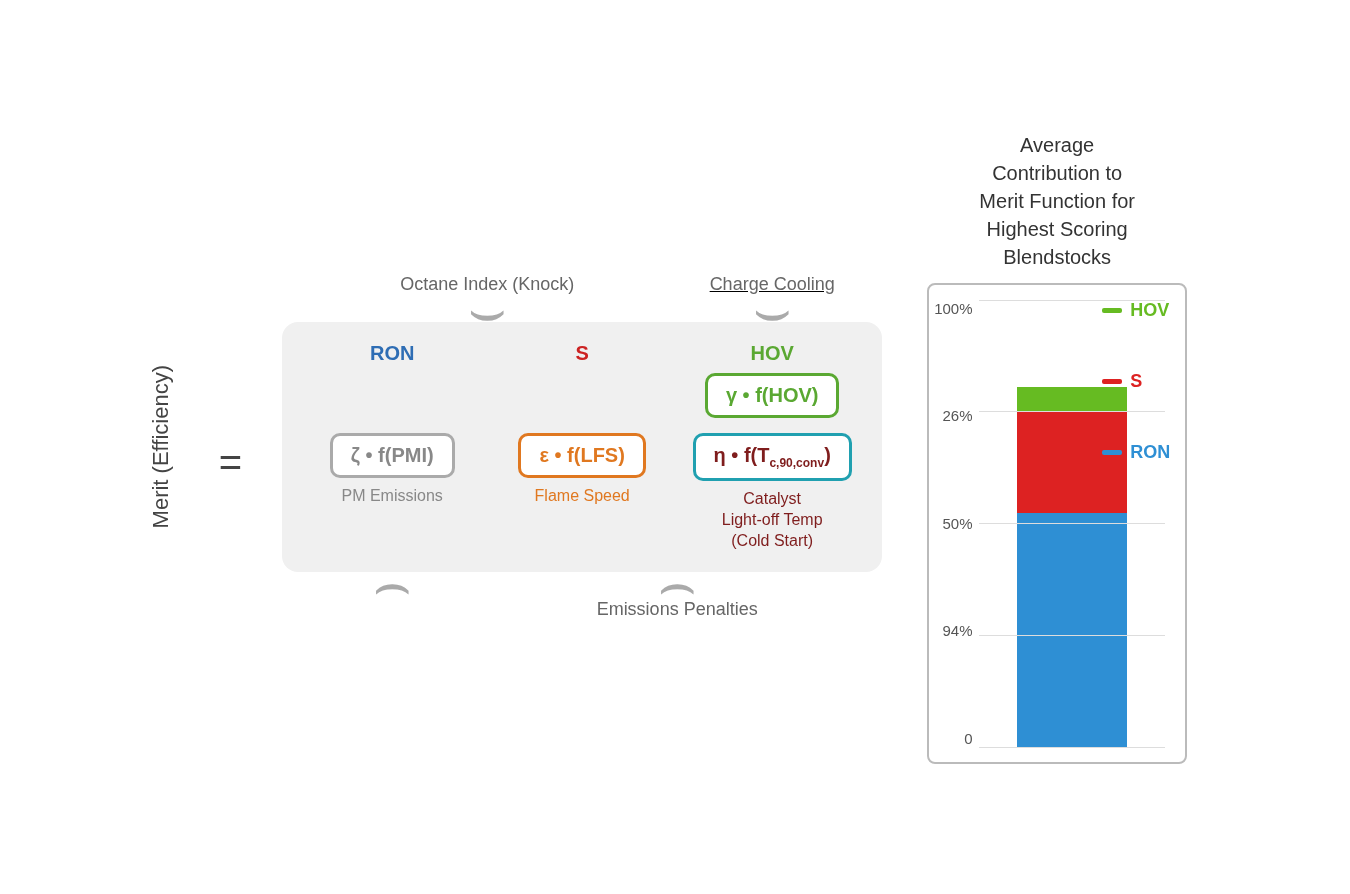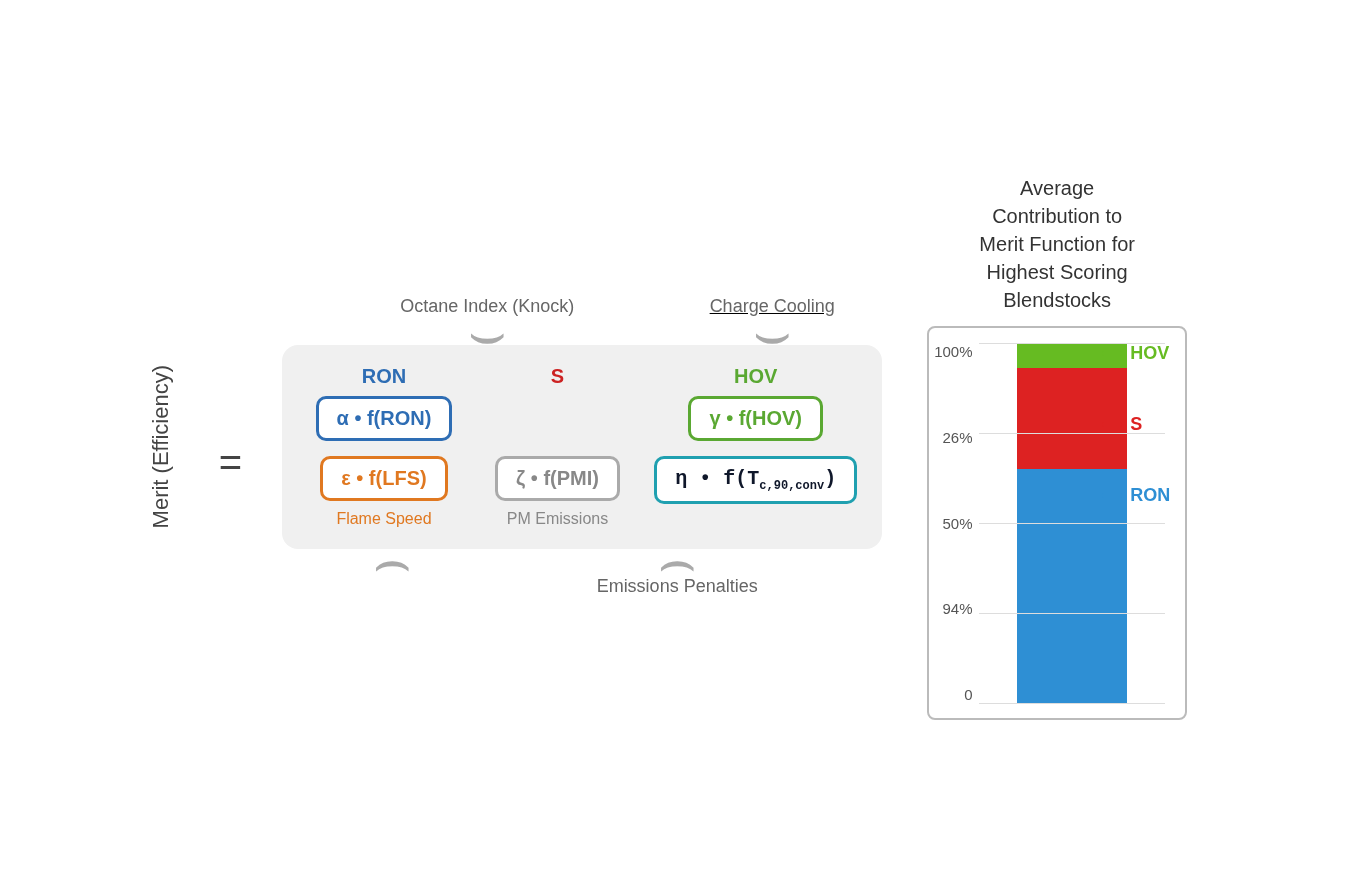--- a/index.html
+++ b/index.html
@@ -89,21 +89,21 @@
     .blue { color: #2e6db4; }
     .blue-border { border-color: #2e6db4; }
     .red { color: #cc2222; }
     .red-border { border-color: #cc2222; }
     .green { color: #5aa832; }
     .green-border { border-color: #5aa832; }
     .orange { color: #e07820; }
     .orange-border { border-color: #e07820; }
     .gray { color: #888; }
     .gray-border { border-color: #aaa; }
-    .teal { color: #0f172a; font-family: Liberation Mono, monospace; }
+    .teal { color: #7f1d1d; }
     .teal-border { border-color: #20a0b0; }
     sub { font-size: 12px; }
 
     
     .chart-section {
       display: flex;
       flex-direction: column;
       align-items: center;
       width: 290px;
       flex-shrink: 0;
@@ -123,21 +123,21 @@
       border-radius: 8px;
       padding: 15px 20px 15px 50px;
       background: #fff;
       width: 260px;
       position: relative;
     }
 
     .chart-area {
       display: flex;
       align-items: flex-end;
-      height: 360px;
+      height: 447px;
       position: relative;
     }
 
     .y-axis {
       position: absolute;
       left: -45px;
       top: 0;
       height: 100%;
       display: flex;
       flex-direction: column;
@@ -285,45 +285,49 @@
       <div class="header-cell header-col3">
         <span class="brace-text charge-cooling-header">Charge Cooling</span>
         <span class="curly-top">⌣</span>
       </div>
     </div>
 
     <div class="formula-grid">
 
       <div class="grid-cell">
         <span class="cell-label blue">RON</span>
-        <div class="cell-box blue-border blue">α • f(RON)</div>
       </div>
 
       <div class="grid-cell">
         <span class="cell-label red">S</span>
       </div>
 
       <div class="grid-cell">
         <span class="cell-label green">HOV</span>
         <div class="cell-box green-border green">γ • f(HOV)</div>
       </div>
 
       <div class="grid-cell">
+        <div class="cell-box gray-border gray">ζ • f(PMI)</div>
+        <span class="cell-sublabel gray">PM Emissions</span>
+      </div>
+
+      <div class="grid-cell">
         <div class="cell-box orange-border orange">ε • f(LFS)</div>
         <span class="cell-sublabel orange">Flame Speed</span>
       </div>
 
       <div class="grid-cell">
-        <div class="cell-box gray-border gray">ζ • f(PMI)</div>
-        <span class="cell-sublabel gray">PM Emissions</span>
-      </div>
-
-      <div class="grid-cell">
         <div class="cell-box teal-border teal">
           <span>η • f(T</span><sub>c,90,conv</sub><span>)</span>
+        </div>
+        <div class="cell-sublabel teal">
+          <span>Catalyst</span><br>
+          <span>Light-off Temp</span><br>
+          <span>(Cold Start)</span>
         </div>
       </div>
 
     </div>
 
     <div class="footers-row">
       <div class="footer-cell">
         <span class="curly-bottom">⌢</span>
       </div>
       <div class="footer-cell footer-merged">

